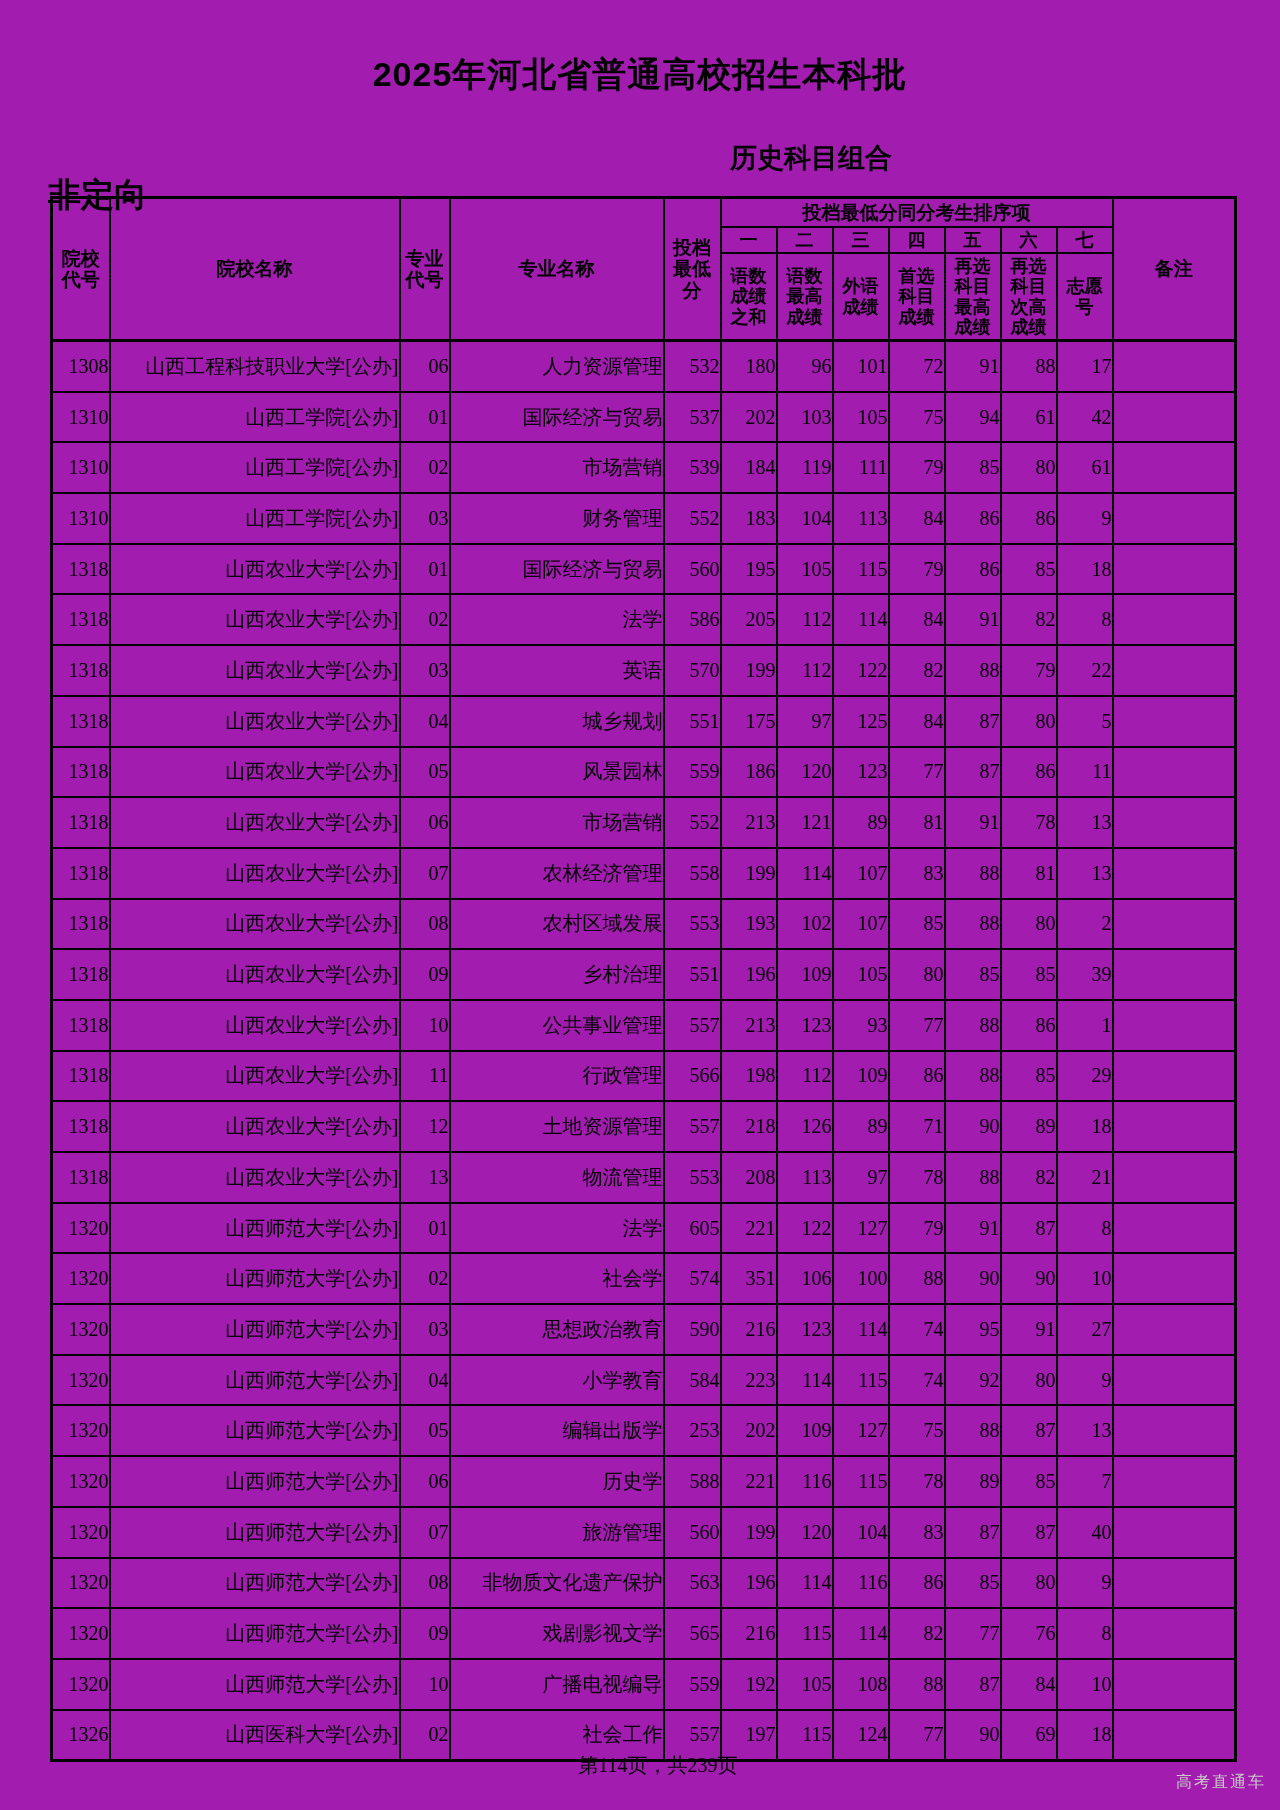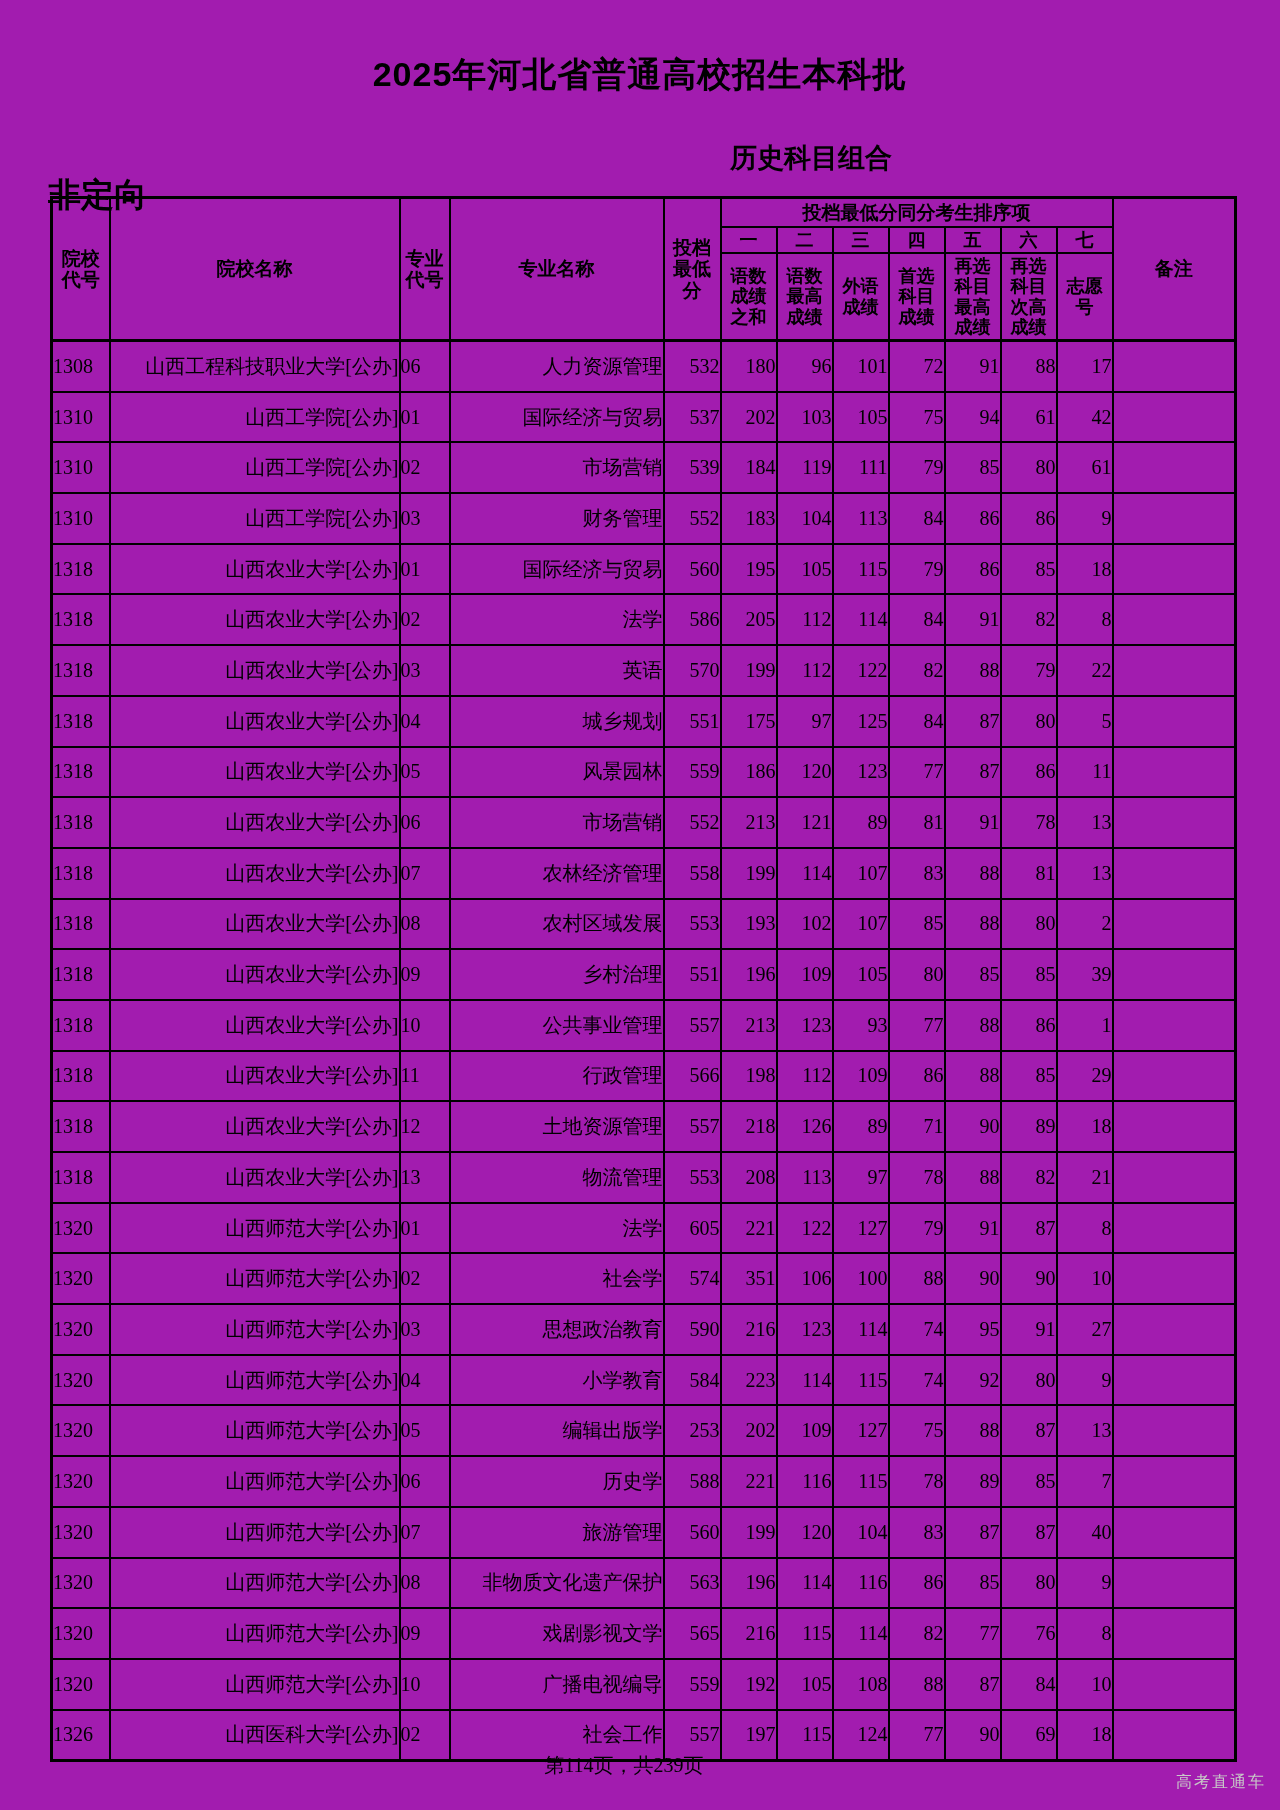--- a/index.html
+++ b/index.html
@@ -68,28 +68,28 @@
   tr.h1 th { height: 27px; margin-left: 35px; }
   tr.h2 th { height: 24px; font-size: 18px; }
   tr.h3 th { height: 85px; font-size: 18px; }
   table.stats tbody td {
     height: 48.7px;
     font-size: 20px;
     font-family: "Liberation Serif", serif;
     vertical-align: middle;
     white-space: nowrap;
   }
-  td.code { text-align: left; }
+  td.code { text-align: right; }
   td.name { text-align: right; padding-left: 5px; }
   td.num  { text-align: right; padding-right: 9px; }
   td.remark { }
   .footer {
     position: absolute;
     top: 1752px;
-    left: 32px;
+    left: 66px;
     width: 1184px;
     text-align: center;
     font-size: 20px;
     font-family: "Liberation Serif", serif;
   }
   .watermark {
     position: absolute;
     top: 1772px;
     right: 14px;
     font-size: 16px;

